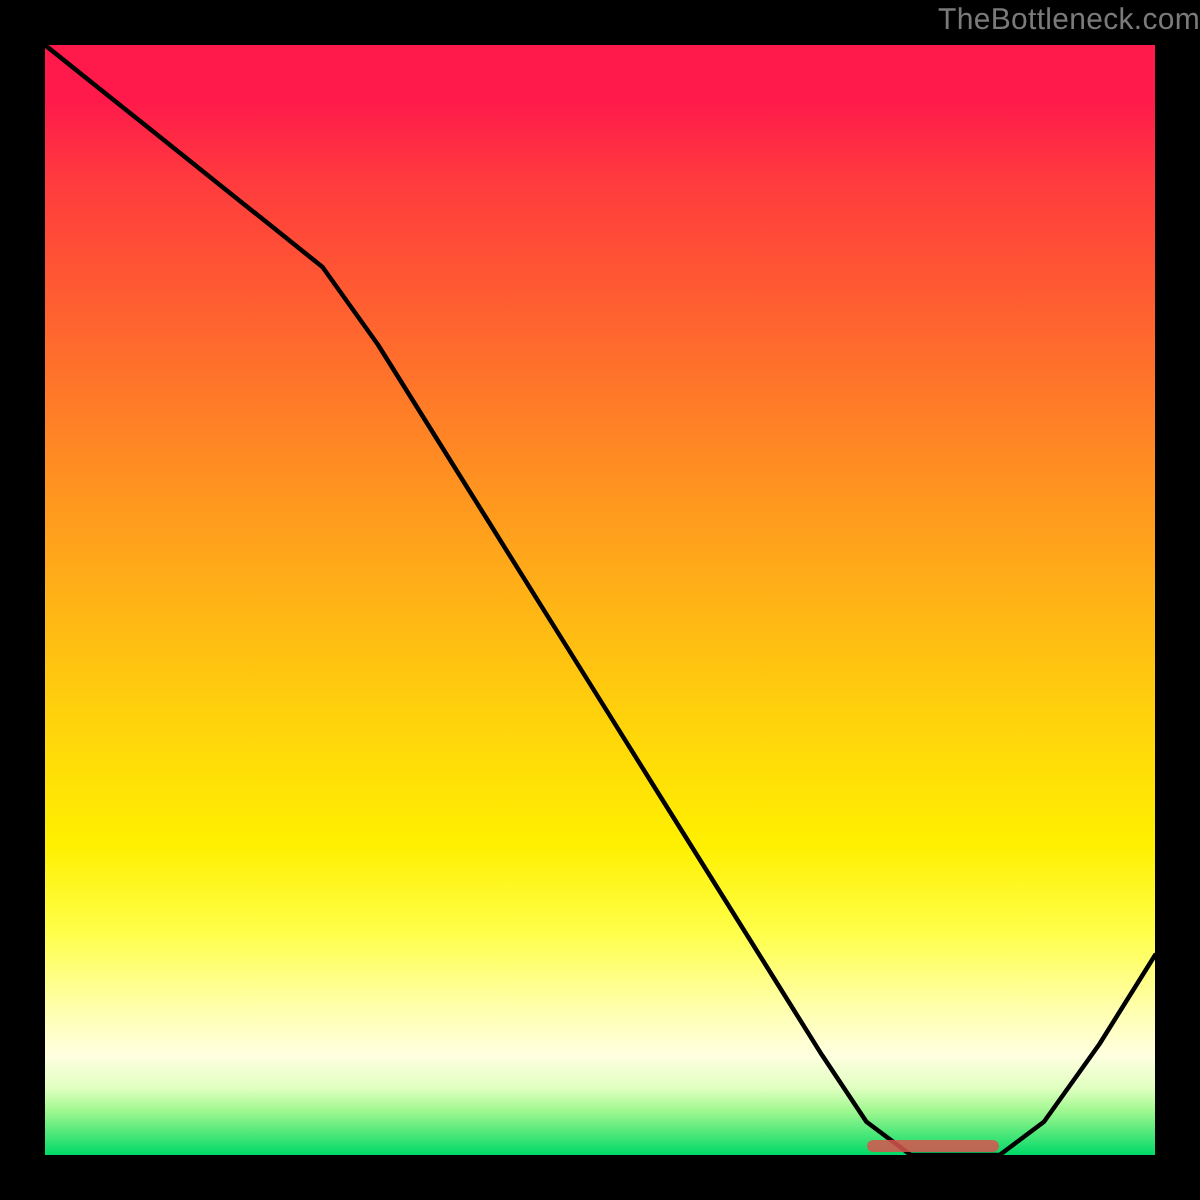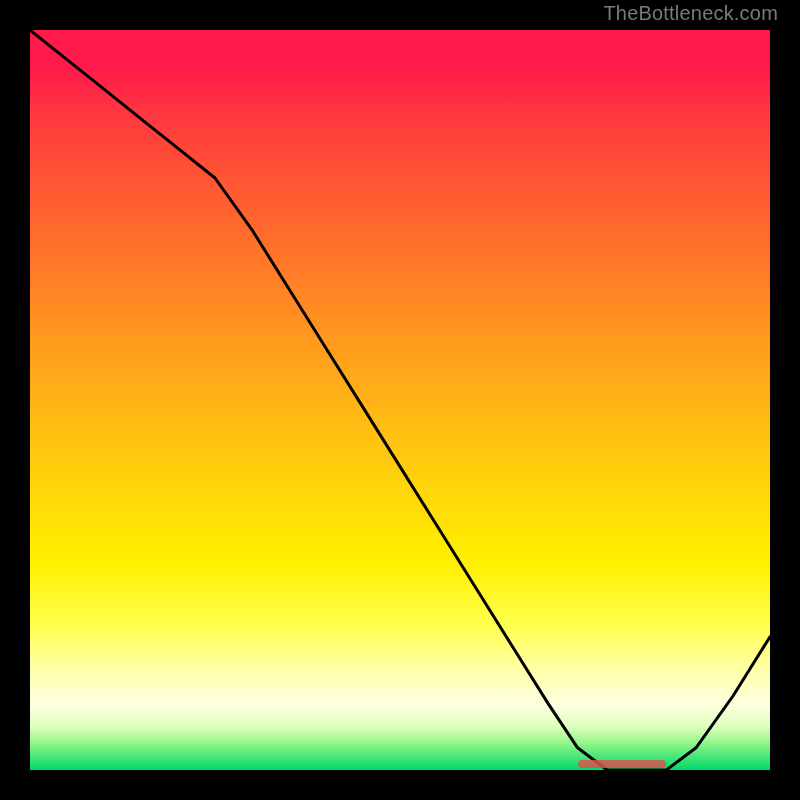--- a/index.html
+++ b/index.html
@@ -1,21 +1,21 @@
 <!DOCTYPE html>
 <html><head>
 <meta charset="utf-8">
 <style>
   * { margin: 0; padding: 0; box-sizing: border-box; }
   html, body { width: 800px; height: 800px; background: #000; overflow: hidden; }
   .wrap { position: relative; width: 800px; height: 800px; }
   .attribution {
     position: absolute;
     top: 2px;
-    right: 22px;
+    right: 0;
     font-family: Arial, Helvetica, sans-serif;
     font-size: 20px;
     color: #7a7a7a;
     letter-spacing: 0.2px;
   }
   .plot {
     position: absolute;
     left: 30px;
     top: 30px;
     width: 740px;

